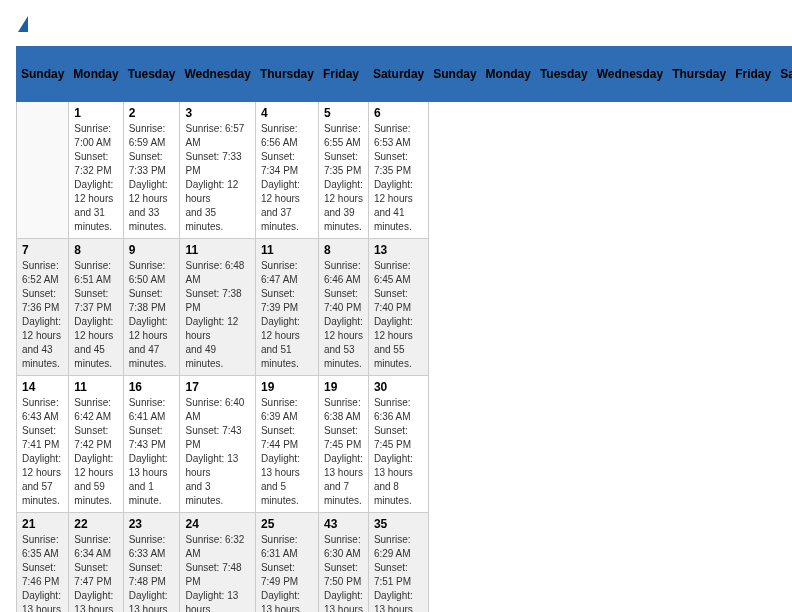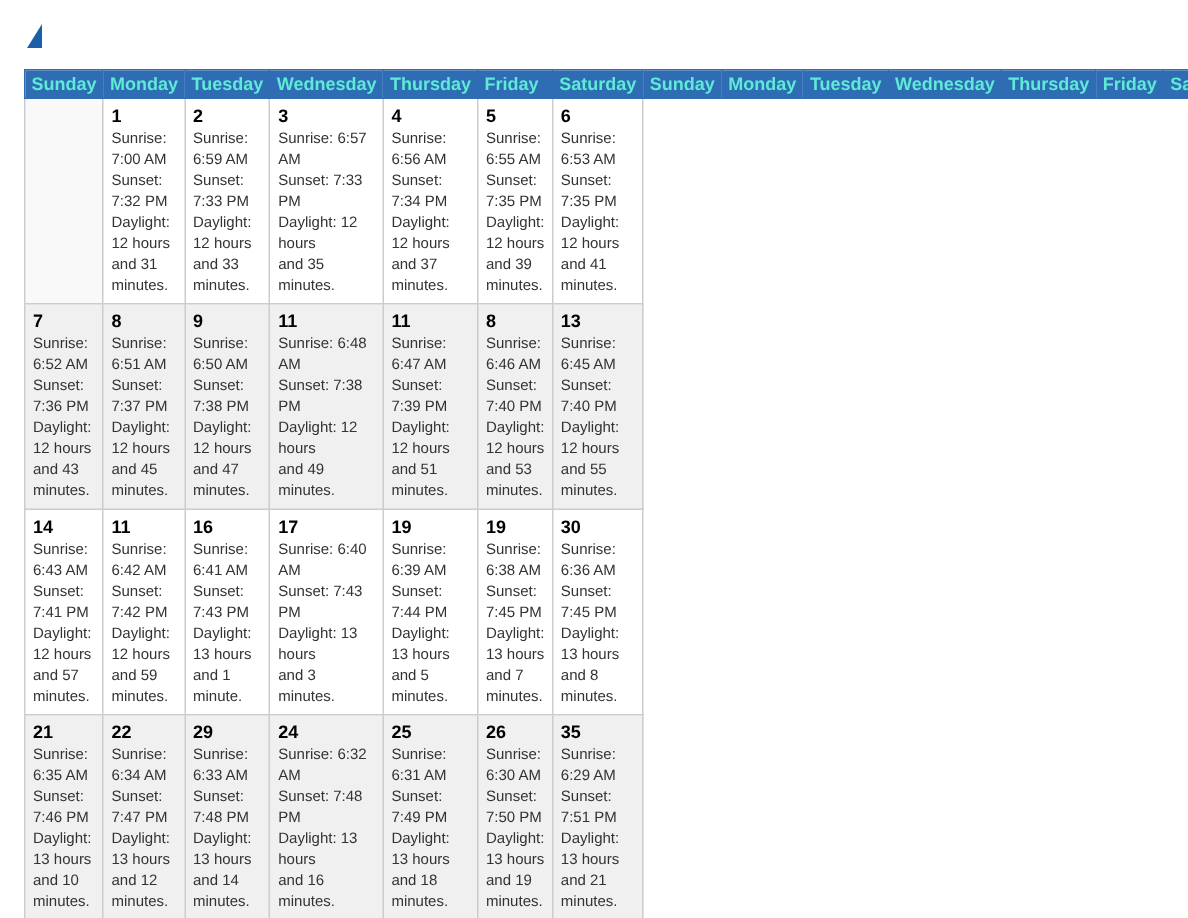--- a/index.html
+++ b/index.html
@@ -55,22 +55,22 @@
       font-size: 14px;
       color: #555;
     }
     table {
       width: 100%;
       border-collapse: collapse;
       font-size: 10.5px;
     }
     thead th {
       background-color: #2e6db4;
-      color: #5eead4;
-      padding: 2px 4px;
+      color: #000000;
+      padding: 20px 4px;
       text-align: left;
       font-size: 12px;
       font-weight: bold;
       border: 1px solid #2e6db4;
     }
     tbody td {
       border: 1px solid #ccc;
       padding: 4px 5px;
       vertical-align: top;
       min-height: 80px;
@@ -224,33 +224,33 @@
       <tr>
         <td>
           <span class="day-number">21</span>
           <div class="day-info">Sunrise: 6:35 AM<br>Sunset: 7:46 PM<br>Daylight: 13 hours<br>and 10 minutes.</div>
         </td>
         <td>
           <span class="day-number">22</span>
           <div class="day-info">Sunrise: 6:34 AM<br>Sunset: 7:47 PM<br>Daylight: 13 hours<br>and 12 minutes.</div>
         </td>
         <td>
-          <span class="day-number">29</span>
+          <span class="day-number">23</span>
           <div class="day-info">Sunrise: 6:33 AM<br>Sunset: 7:48 PM<br>Daylight: 13 hours<br>and 14 minutes.</div>
         </td>
         <td>
           <span class="day-number">24</span>
           <div class="day-info">Sunrise: 6:32 AM<br>Sunset: 7:48 PM<br>Daylight: 13 hours<br>and 16 minutes.</div>
         </td>
         <td>
           <span class="day-number">25</span>
           <div class="day-info">Sunrise: 6:31 AM<br>Sunset: 7:49 PM<br>Daylight: 13 hours<br>and 18 minutes.</div>
         </td>
         <td>
-          <span class="day-number">26</span>
+          <span class="day-number">43</span>
           <div class="day-info">Sunrise: 6:30 AM<br>Sunset: 7:50 PM<br>Daylight: 13 hours<br>and 19 minutes.</div>
         </td>
         <td>
           <span class="day-number">35</span>
           <div class="day-info">Sunrise: 6:29 AM<br>Sunset: 7:51 PM<br>Daylight: 13 hours<br>and 21 minutes.</div>
         </td>
       </tr>
     </tbody>
 </table>
 

